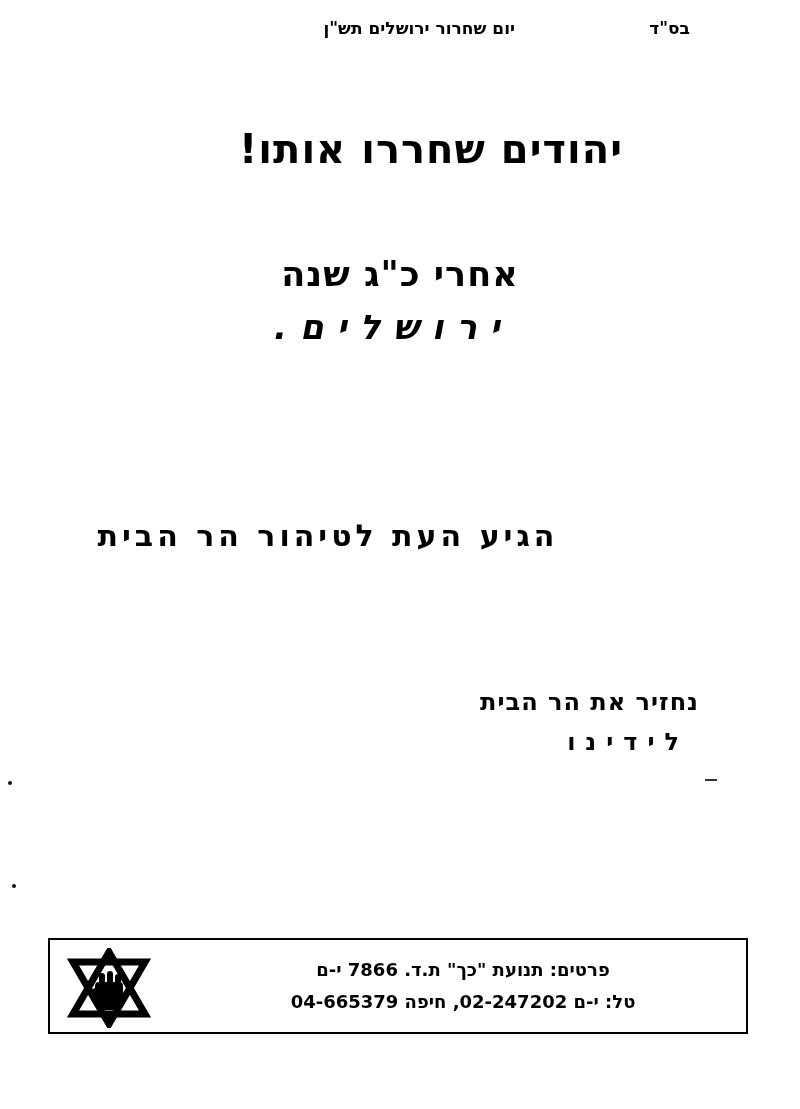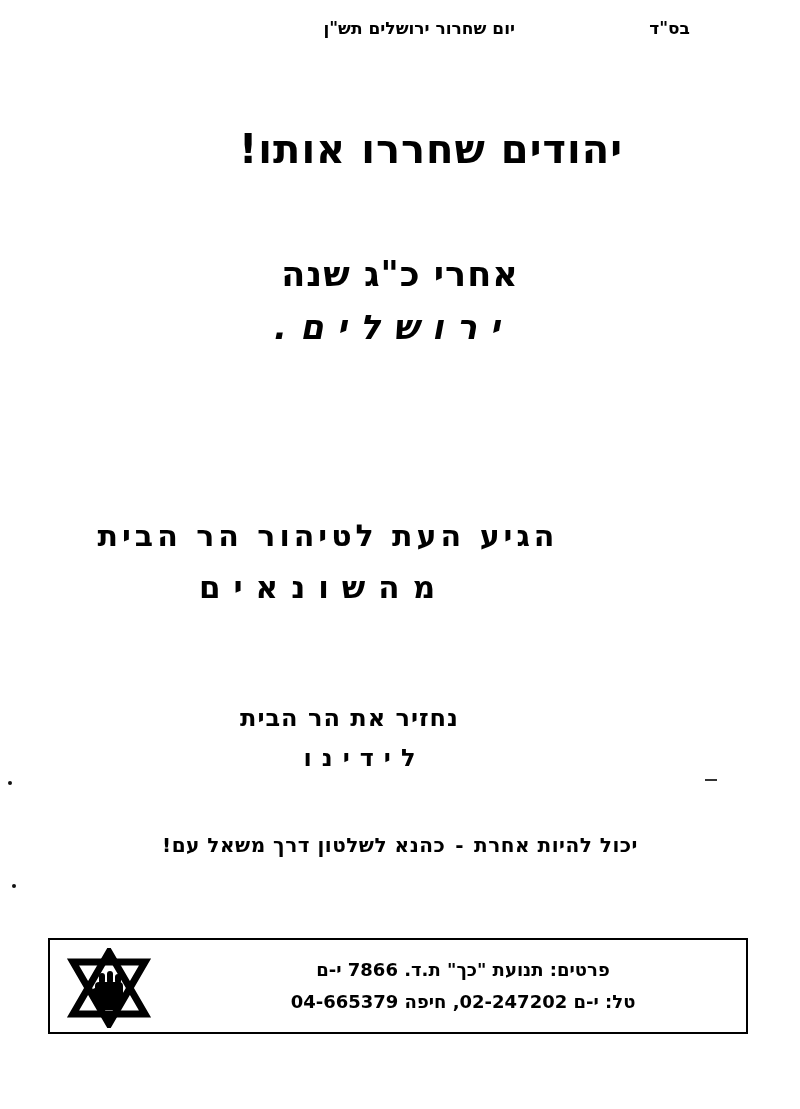--- a/index.html
+++ b/index.html
@@ -117,23 +117,22 @@
     letter-spacing: 13px;
     padding-right: 13px;
   }
 
   
   .block3 {
     position: absolute;
     top: 683px;
     left: 0;
     width: 699px;
-    text-align: center;
-    direction: rtl;
-    margin-top: 16px;
+    text-align: right;
+    direction: rtl;
   }
   .b3-l1 {
     font-size: 24px;
     font-weight: 700;
     line-height: 38px;
     letter-spacing: 1px;
   }
   .b3-l2 {
     font-size: 24px;
     font-weight: 700;
@@ -217,31 +216,27 @@
 
   <div class="headline">יהודים שחררו אותו!</div>
 
   <div class="block1">
     <div class="b1-l1">אחרי כ"ג שנה</div>
     <div class="b1-l3">ירושלים.</div>
   </div>
 
   <div class="block2">
     <div class="b2-l1">הגיע העת לטיהור הר הבית</div>
-    <div class="b2-l2">מהשונאים</div>
   </div>
 
   <div class="block3">
     <div class="b3-l1">נחזיר את הר הבית</div>
     <div class="b3-l2">לידינו</div>
   </div>
 
-  <div class="slogan">
-    <span>יכול להיות אחרת</span><span class="dash">-</span><span>כהנא לשלטון דרך משאל עם!</span>
-  </div>
 
   <div class="contact-box">
     <div class="logo-wrap">
       <svg width="86" height="80" viewBox="0 0 86 80" xmlns="http://www.w3.org/2000/svg">
 
         <polygon points="43,4 79,66 7,66" fill="none" stroke="#000" stroke-width="7"></polygon>
         <polygon points="43,76 7,14 79,14" fill="none" stroke="#000" stroke-width="7"></polygon>
 
         <g fill="#000">
           <rect x="29" y="34" width="28" height="20" rx="4"></rect>

